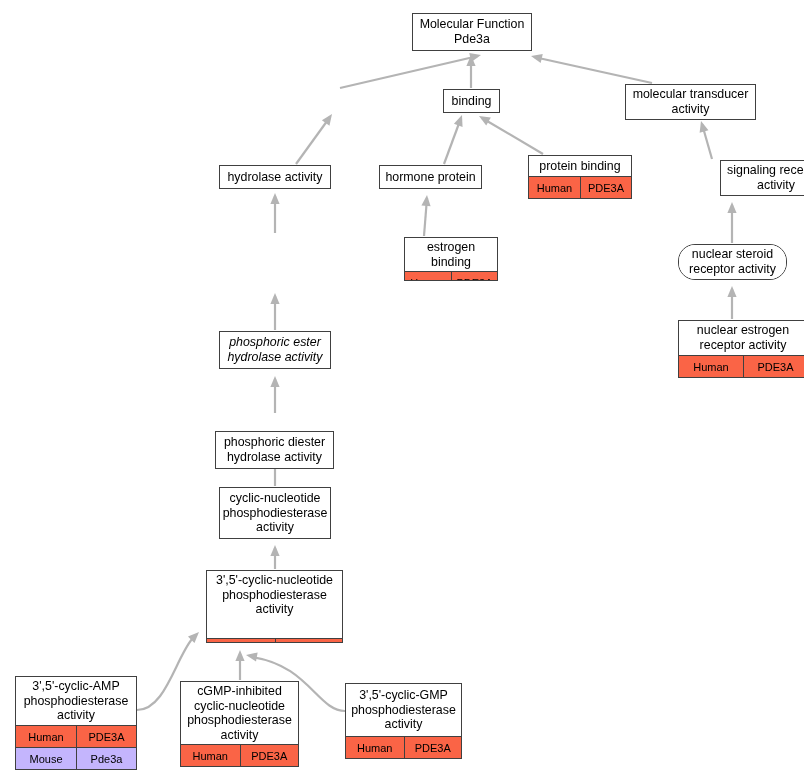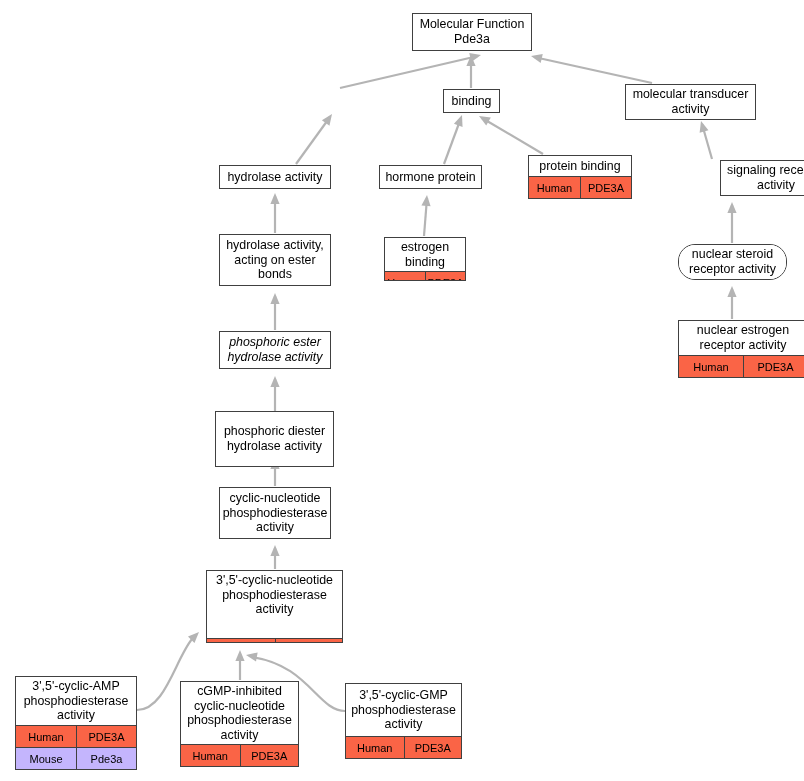--- a/index.html
+++ b/index.html
@@ -135,26 +135,21 @@
       <div class="node-title">protein binding</div>
       <div class="node-row row-human">
         <div class="node-cell">Human</div>
         <div class="node-cell">PDE3A</div>
       </div>
     </div>
     <div class="node" style="left: 676px; top: 160px; width: 112px; height: 36px; margin-left: 44px;">
       <div class="node-title">signaling receptor
 activity</div>
     </div>
-    <div class="node" style="left: 219px; top: 234px; width: 112px; height: 52px;">
-      <div class="node-title">hydrolase activity,
-acting on ester
-bonds</div>
-    </div>
-    <div class="node" style="left: 384px; top: 237px; width: 82px; height: 44px;">
+    <div class="node" style="left: 404px; top: 237px; width: 94px; height: 44px;">
       <div class="node-title">estrogen binding</div>
       <div class="node-row row-human">
         <div class="node-cell">Human</div>
         <div class="node-cell">PDE3A</div>
       </div>
     </div>
     <div class="node" style="left: 678px; top: 244px; width: 109px; height: 36px; border-radius: 17px;">
       <div class="node-title">nuclear steroid
 receptor activity</div>
     </div>
@@ -163,21 +158,21 @@
 hydrolase activity</div>
     </div>
     <div class="node" style="left: 678px; top: 320px; width: 130px; height: 58px;">
       <div class="node-title">nuclear estrogen
 receptor activity</div>
       <div class="node-row row-human">
         <div class="node-cell">Human</div>
         <div class="node-cell">PDE3A</div>
       </div>
     </div>
-    <div class="node" style="left: 215px; top: 411px; width: 119px; height: 56px; align-items: center;">
+    <div class="node" style="left: 215px; top: 431px; width: 119px; height: 38px; align-items: center;">
       <div class="node-title">phosphoric diester
 hydrolase activity</div>
     </div>
     <div class="node" style="left: 219px; top: 487px; width: 112px; height: 52px;">
       <div class="node-title">cyclic-nucleotide
 phosphodiesterase
 activity</div>
     </div>
     <div class="node" style="left: 206px; top: 570px; width: 137px; height: 73px; gap: 19px;">
       <div class="node-title">3',5'-cyclic-nucleotide

